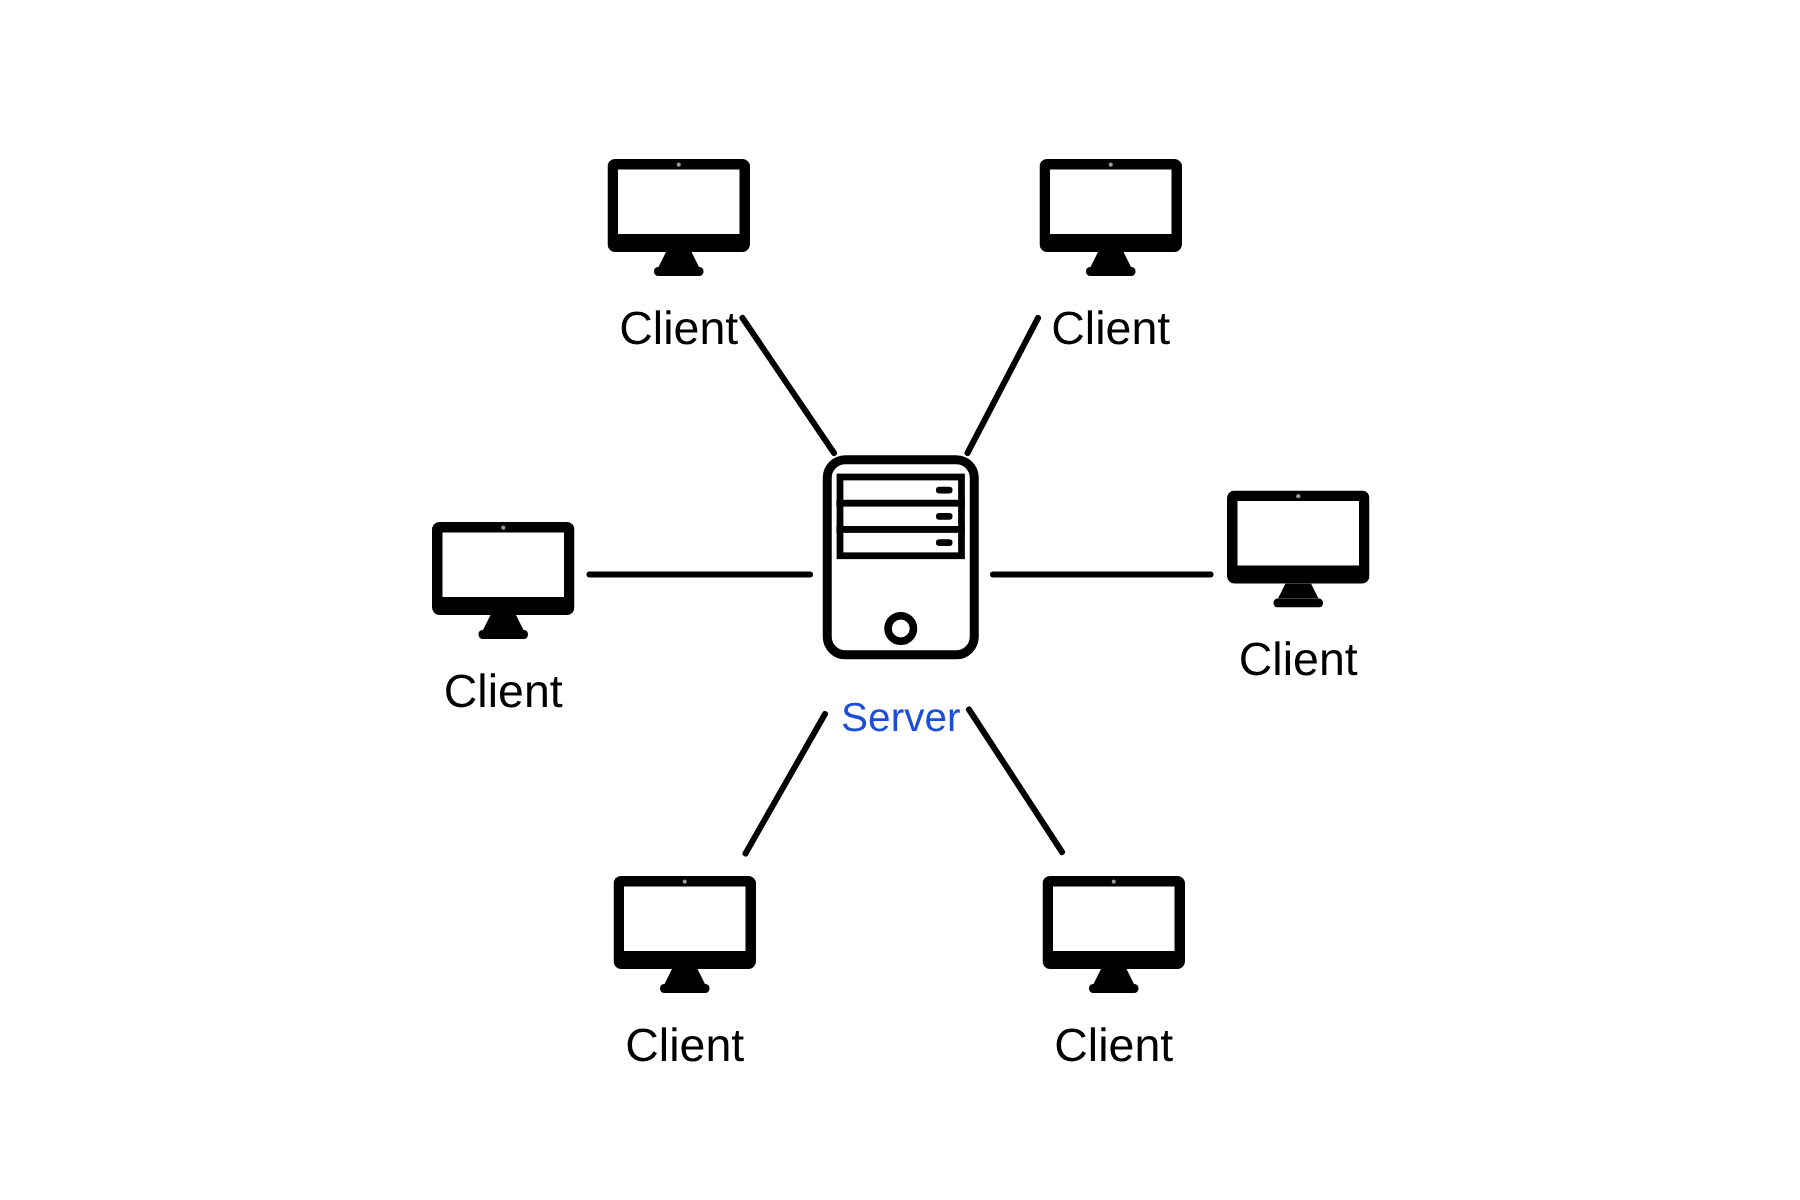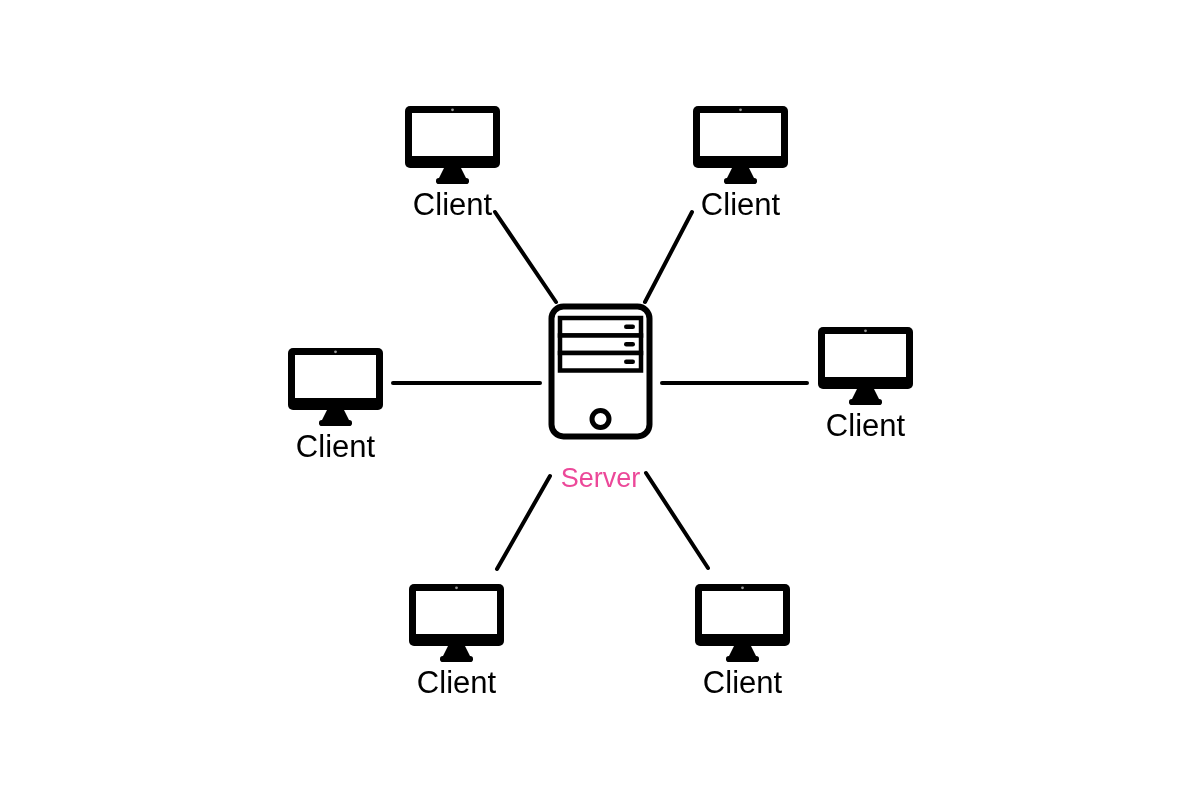--- a/index.html
+++ b/index.html
@@ -20,21 +20,21 @@
     left: 0;
     top: 0;
   }
   .node {
     position: absolute;
     display: flex;
     flex-direction: column;
     align-items: center;
   }
   .client-label {
-    margin-top: 5px;
+    margin-top: 19px;
     font-size: 31px;
     line-height: 1.05;
     color: #000000;
     white-space: nowrap;
   }
   .server-label {
     margin-top: 6px;
     font-size: 27px;
     line-height: 1.05;
     font-weight: 400;
@@ -63,21 +63,21 @@
         <rect x="12" y="32.5" width="81" height="17.5"></rect>
         <rect x="12" y="50" width="81" height="17.5"></rect>
       </g>
       <g fill="#000000">
         <rect x="76" y="21.5" width="11" height="4.5" rx="2.2"></rect>
         <rect x="76" y="39" width="11" height="4.5" rx="2.2"></rect>
         <rect x="76" y="56.5" width="11" height="4.5" rx="2.2"></rect>
       </g>
       <circle cx="52.5" cy="116" r="8.5" fill="#ffffff" stroke="#000000" stroke-width="5"></circle>
     </svg>
-    <div class="server-label" style="color: #ec4899; margin-top: 24px;">Server</div>
+    <div class="server-label" style="color: #1d4ed8; margin-top: 24px;">Server</div>
   </div>
 
 <div class="node client" style="left: 405px; top: 106px;">
       <svg width="95" height="78" viewBox="0 0 95 78">
         <rect x="0" y="0" width="95" height="62" rx="5" fill="#000000"></rect>
         <rect x="7" y="7" width="81" height="43" fill="#ffffff"></rect>
         <circle cx="47.5" cy="3.8" r="1.4" fill="#999999"></circle>
         <polygon points="39,62 56,62 61,72 34,72" fill="#000000"></polygon>
         <rect x="31" y="72" width="33" height="6" rx="2.8" fill="#000000"></rect>
       </svg>

